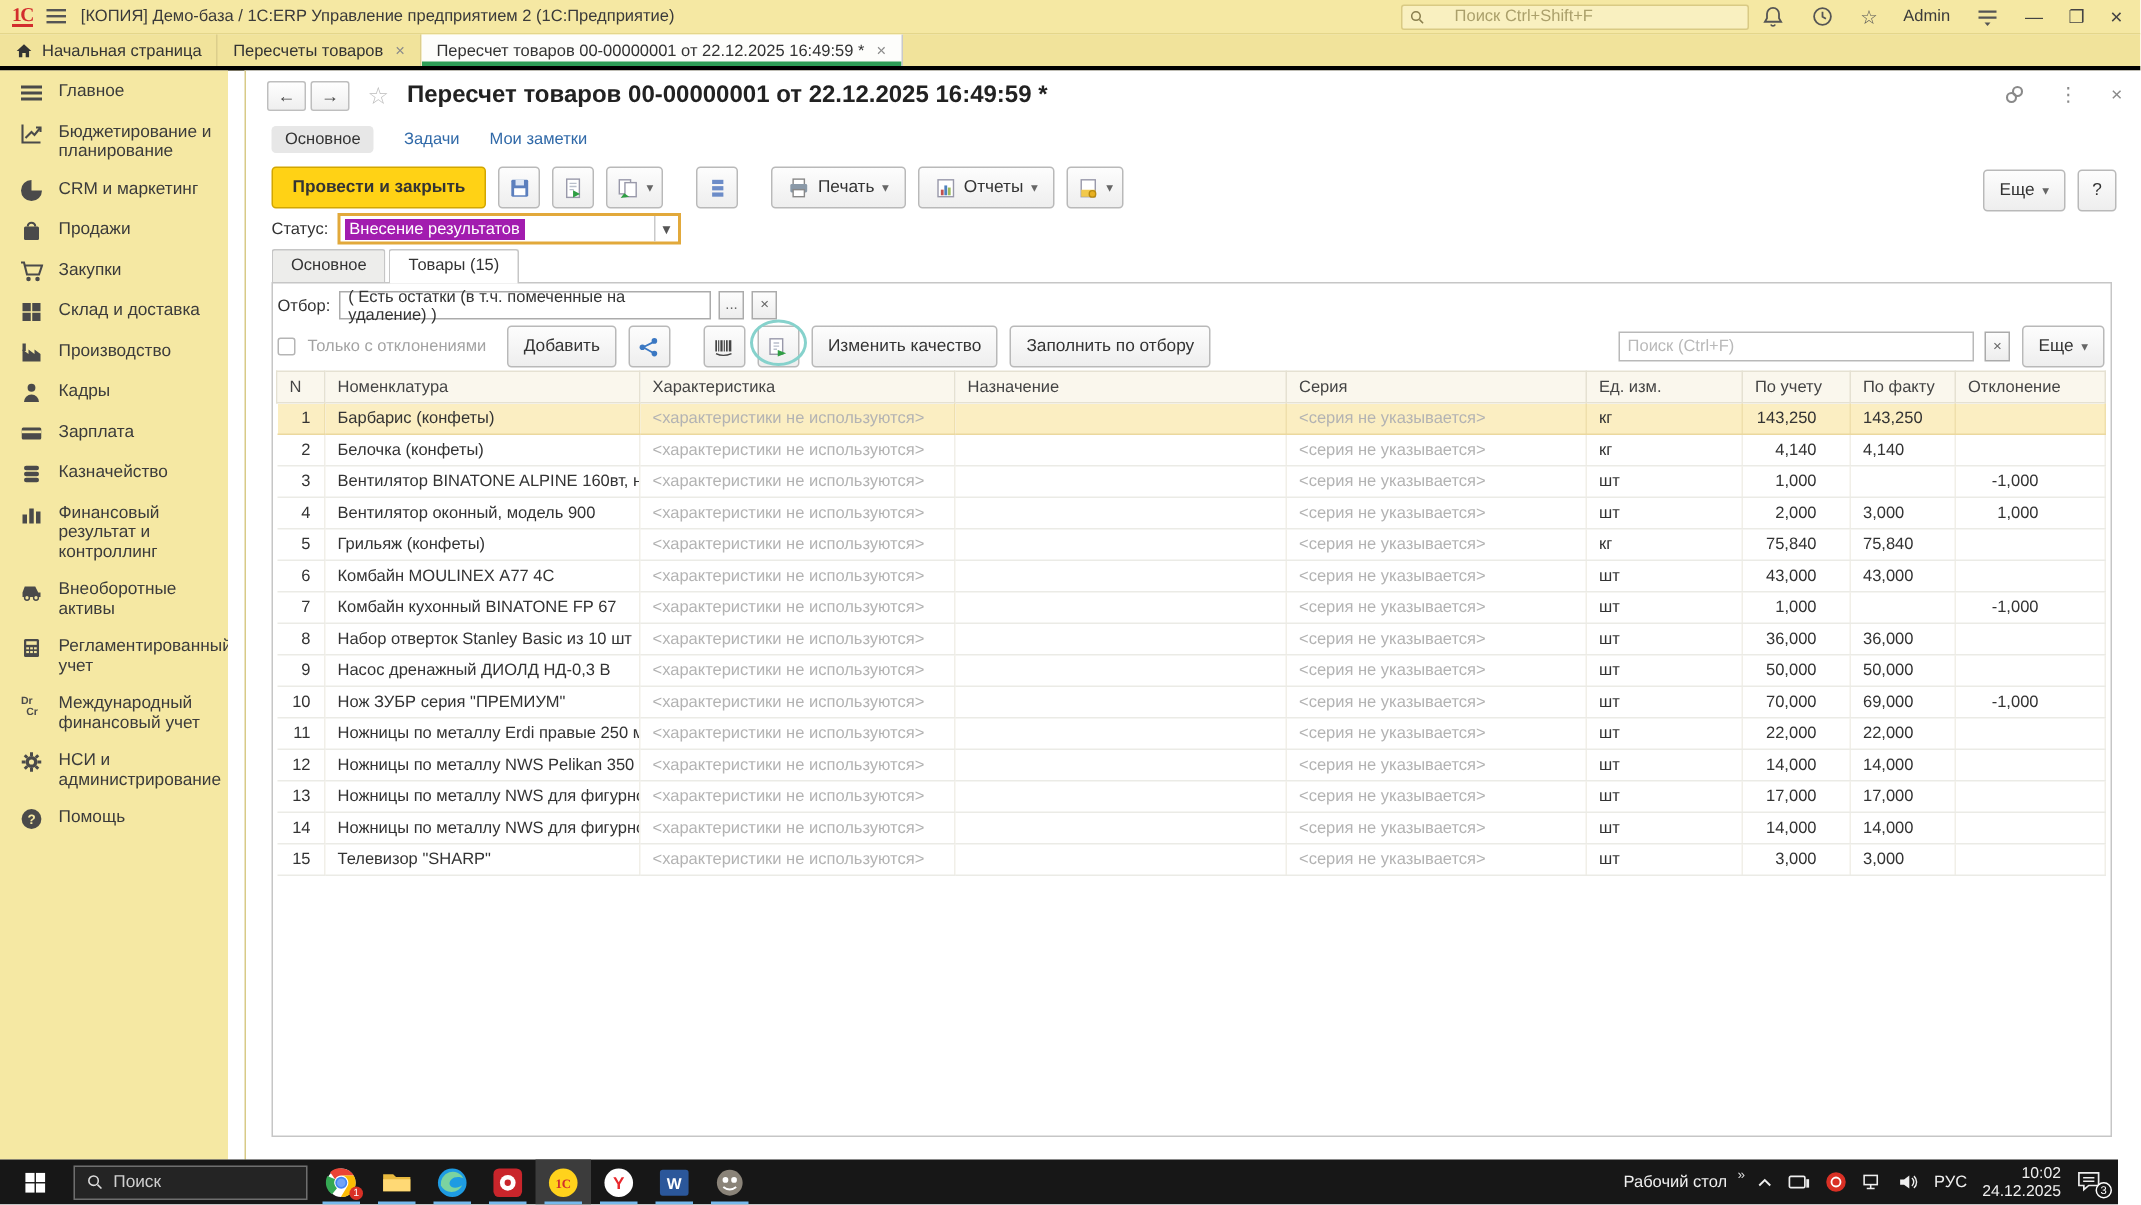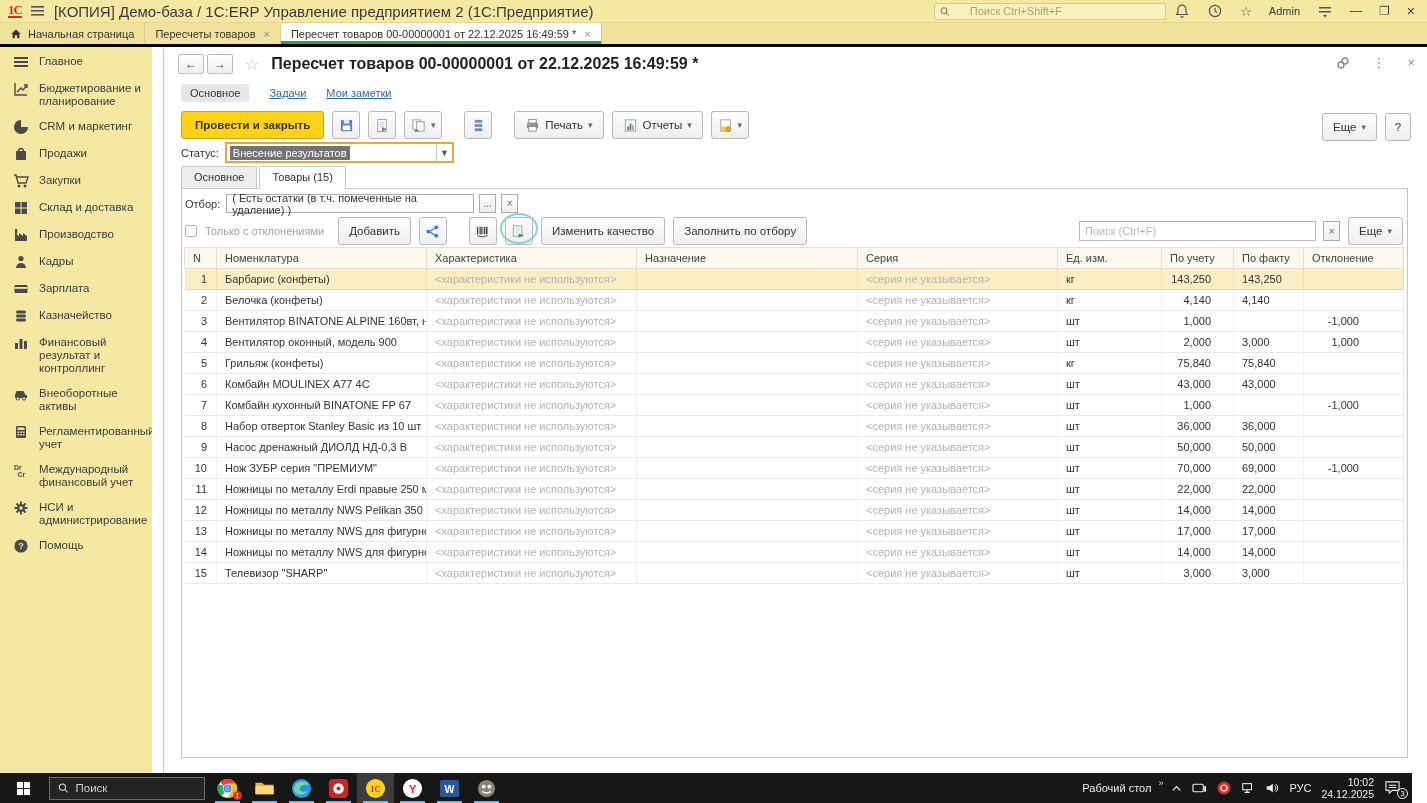--- a/index.html
+++ b/index.html
@@ -4,21 +4,21 @@
 <style>
   *{box-sizing:border-box;margin:0;padding:0}
   html,body{width:1427px;height:803px;overflow:hidden}
   body{font-family:"Liberation Sans",sans-serif;font-size:11px;color:#333;background:#fff;position:relative}
   svg{display:block}
 
   
   .titlebar{position:absolute;top:0;left:0;right:0;height:23px;background:#F5E8A3;display:flex;align-items:center;padding:0 8px;gap:8px;border-bottom:1px solid #E4D68B}
   .logo-1c{color:#D22D2D;font-weight:bold;font-size:13px;font-family:"Liberation Serif",serif;border-bottom:2px solid #D22D2D;line-height:12px;letter-spacing:-1px}
   .tb-ico{width:16px;height:14px;display:flex;align-items:center;justify-content:center;color:#555}
-  .win-title{font-size:15px;color:#3a3a3a;flex:0 0 auto}
+  .win-title{font-size:11px;color:#3a3a3a;flex:0 0 auto}
   .tb-spacer{flex:1}
   .g-search{width:232px;height:17px;background:#F9F0C0;border:1px solid #D9CA84;border-radius:2px;display:flex;align-items:center;padding:0 5px;gap:20px}
   .g-search input{border:none;background:transparent;outline:none;font-size:11px;color:#555;width:100%;font-family:"Liberation Sans",sans-serif}
   .g-search input::placeholder{color:#ABA06B}
   .tb-right{display:flex;align-items:center;gap:17px;padding-right:4px}
   .tb-right .glyph{color:#555;font-size:13px;line-height:1;cursor:default}
   .win-ctl{font-size:12px;color:#444}
 
   
   .tabbar{position:absolute;top:23px;left:0;right:0;height:24px;background:#F1E39B;display:flex;align-items:stretch;border-bottom:3px solid #000000}
@@ -37,36 +37,36 @@
   .content{position:absolute;top:47px;left:163px;right:0;bottom:30px;background:#fff;border-left:1px solid #D8CA87}
   .doc-head{position:absolute;top:4px;left:14px;height:26px;display:flex;align-items:center;gap:8px}
   .nav-btn{width:26px;height:20px;border:1px solid #BEBEBE;background:linear-gradient(#fefefe,#efefef);border-radius:2px;display:flex;align-items:center;justify-content:center;color:#444;font-size:12px}
   .nav-btn+.nav-btn{margin-left:-5px}
   .fav-star{color:#BDBDBD;font-size:16px;margin:0 4px}
   .doc-title{font-size:16px;font-weight:600;color:#222;white-space:nowrap}
   .head-actions{position:absolute;top:8px;right:12px;display:flex;gap:22px;align-items:center;color:#8a8a8a}
   .head-actions .glyph{font-size:13px}
   .doc-nav{position:absolute;top:37px;left:17px;display:flex;gap:20px;align-items:center}
   .pill{background:#E7E7E7;border-radius:3px;padding:3px 9px;color:#333}
-  .dlink{color:#3069A8;text-decoration:underline;cursor:pointer}
+  .dlink{color:#3069A8;cursor:pointer}
 
   .cmdbar{position:absolute;top:64px;left:17px;display:flex;align-items:center;gap:8px}
   .btn{border:1px solid #B9B9B9;background:linear-gradient(#fdfdfd,#eeeeee);border-radius:3px;padding:3px 10px;font-size:11.5px;color:#333;display:inline-flex;align-items:center;gap:5px;cursor:default;height:28px}
   .btn.primary{background:#FFD215;border-color:#D2A600;font-weight:700;padding:3px 13px}
   .icon-btn{width:28px;justify-content:center;padding:3px 4px}
   .icon-btn.w{width:38px}
   .caret{color:#666;font-size:9px}
   .grp-gap{width:6px}
   .cmd-right{position:absolute;top:66px;right:16px;display:flex;gap:8px}
   .btn.help{width:26px;justify-content:center}
 
   .statusrow{position:absolute;top:95px;left:17px;display:flex;align-items:center;gap:6px}
   .combo{width:229px;height:21px;border:2px solid #E2A93B;background:#fff;display:flex;align-items:stretch}
   .combo .val{flex:1;display:flex;align-items:center;padding:0 3px}
-  .combo .val span{background:#737373;color:#fff;padding:1px 3px;font-size:11px}
+  .combo .val span{background:#a21caf;color:#fff;padding:1px 3px;font-size:11px}
   .combo .dd{width:16px;border-left:1px solid #C9C9C9;display:flex;align-items:center;justify-content:center;color:#555;font-size:9px}
 
   .ptabs{position:absolute;top:119px;left:17px;display:flex;z-index:3}
   .ptab{border:1px solid #C6C6C6;border-bottom:none;padding:4px 12px 5px;background:#EDEDEB;color:#333;margin-right:2px;border-radius:2px 2px 0 0}
   .ptab.active{background:#fff;position:relative;margin-bottom:-1px;padding-bottom:6px}
 
   .panel{position:absolute;top:141px;left:17px;width:1227px;height:570px;border:1px solid #C6C6C6;background:#fff}
   .filter-row{position:absolute;top:5px;left:3px;display:flex;align-items:center;gap:6px}
   .field{border:1px solid #ABABAB;height:19px;display:flex;align-items:center;padding:0 5px;background:#fff;color:#333}
   .filter-field{width:248px}

